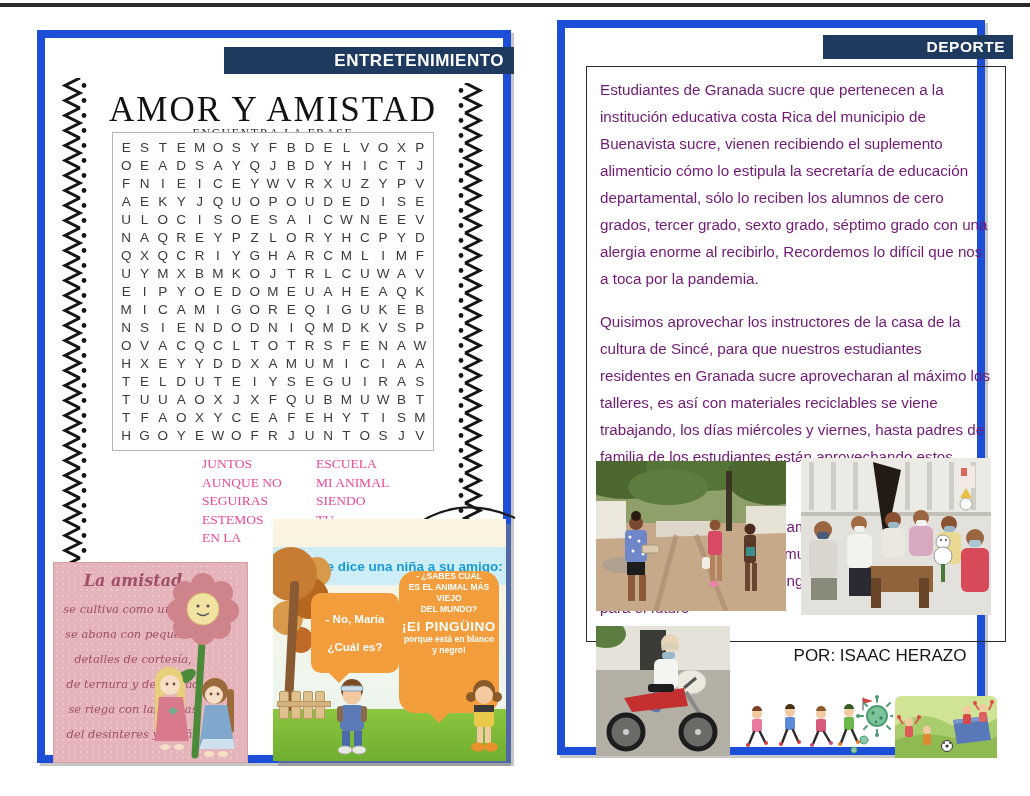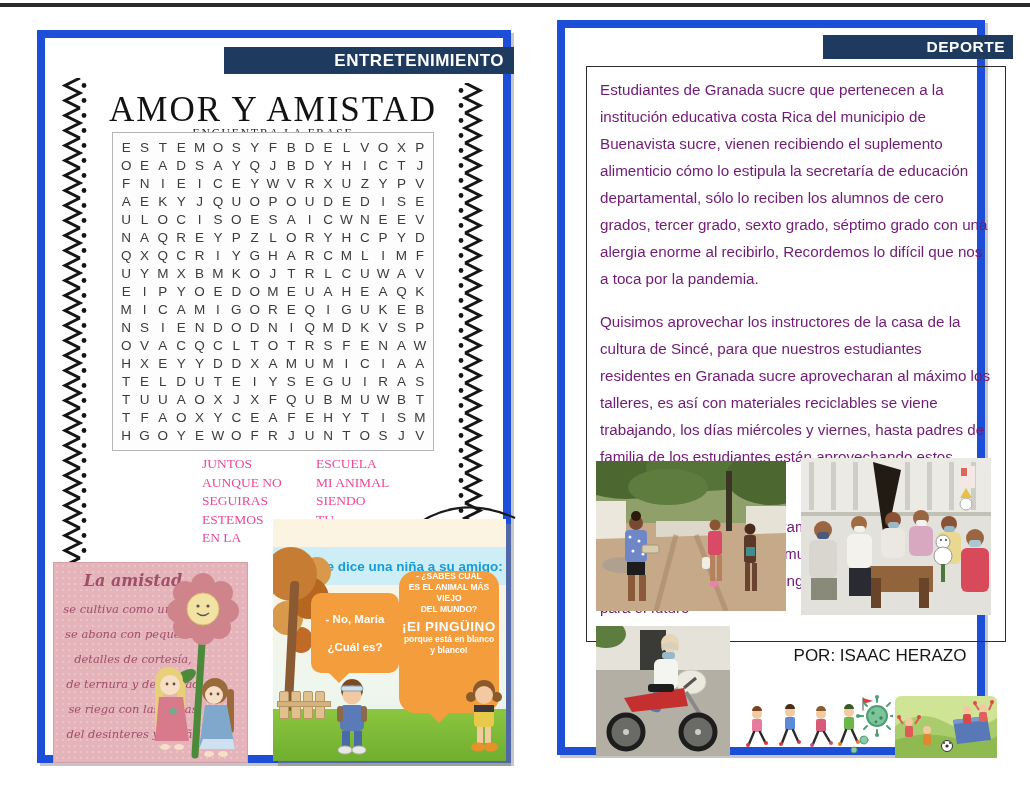--- a/index.html
+++ b/index.html
@@ -485,21 +485,21 @@
       <div class="bubble bubble-left">
         <span>- No, María</span>
         <span>¿Cuál es?</span>
       </div>
       <div class="bubble bubble-right">
         <span class="br-q">- ¿SABES CUÁL</span>
         <span class="br-q">ES EL ANIMAL MÁS VIEJO</span>
         <span class="br-q">DEL MUNDO?</span>
         <span class="br-big">¡El PINGÜINO</span>
         <span class="br-a">porque está en blanco</span>
-        <span class="br-a">y blanco!</span>
+        <span class="br-a">y negro!</span>
       </div>
       <svg class="joke-kid" style="left:58px;bottom:6px;" width="42" height="76">
         <circle cx="21" cy="11" r="11" fill="#7a4a22"></circle>
         <circle cx="21" cy="16" r="9.5" fill="#f3c9a2"></circle>
         <rect x="10" y="7" width="22" height="5" rx="2.5" fill="#cfe0ea" stroke="#8aa0b0"></rect>
         <rect x="9" y="26" width="24" height="26" rx="5" fill="#5a7ab8"></rect>
         <rect x="6" y="27" width="6" height="16" rx="3" fill="#8a6a4a"></rect>
         <rect x="30" y="27" width="6" height="16" rx="3" fill="#8a6a4a"></rect>
         <rect x="11" y="52" width="8" height="16" fill="#4a6aa8"></rect>
           <rect x="23" y="52" width="8" height="16" fill="#4a6aa8"></rect>

